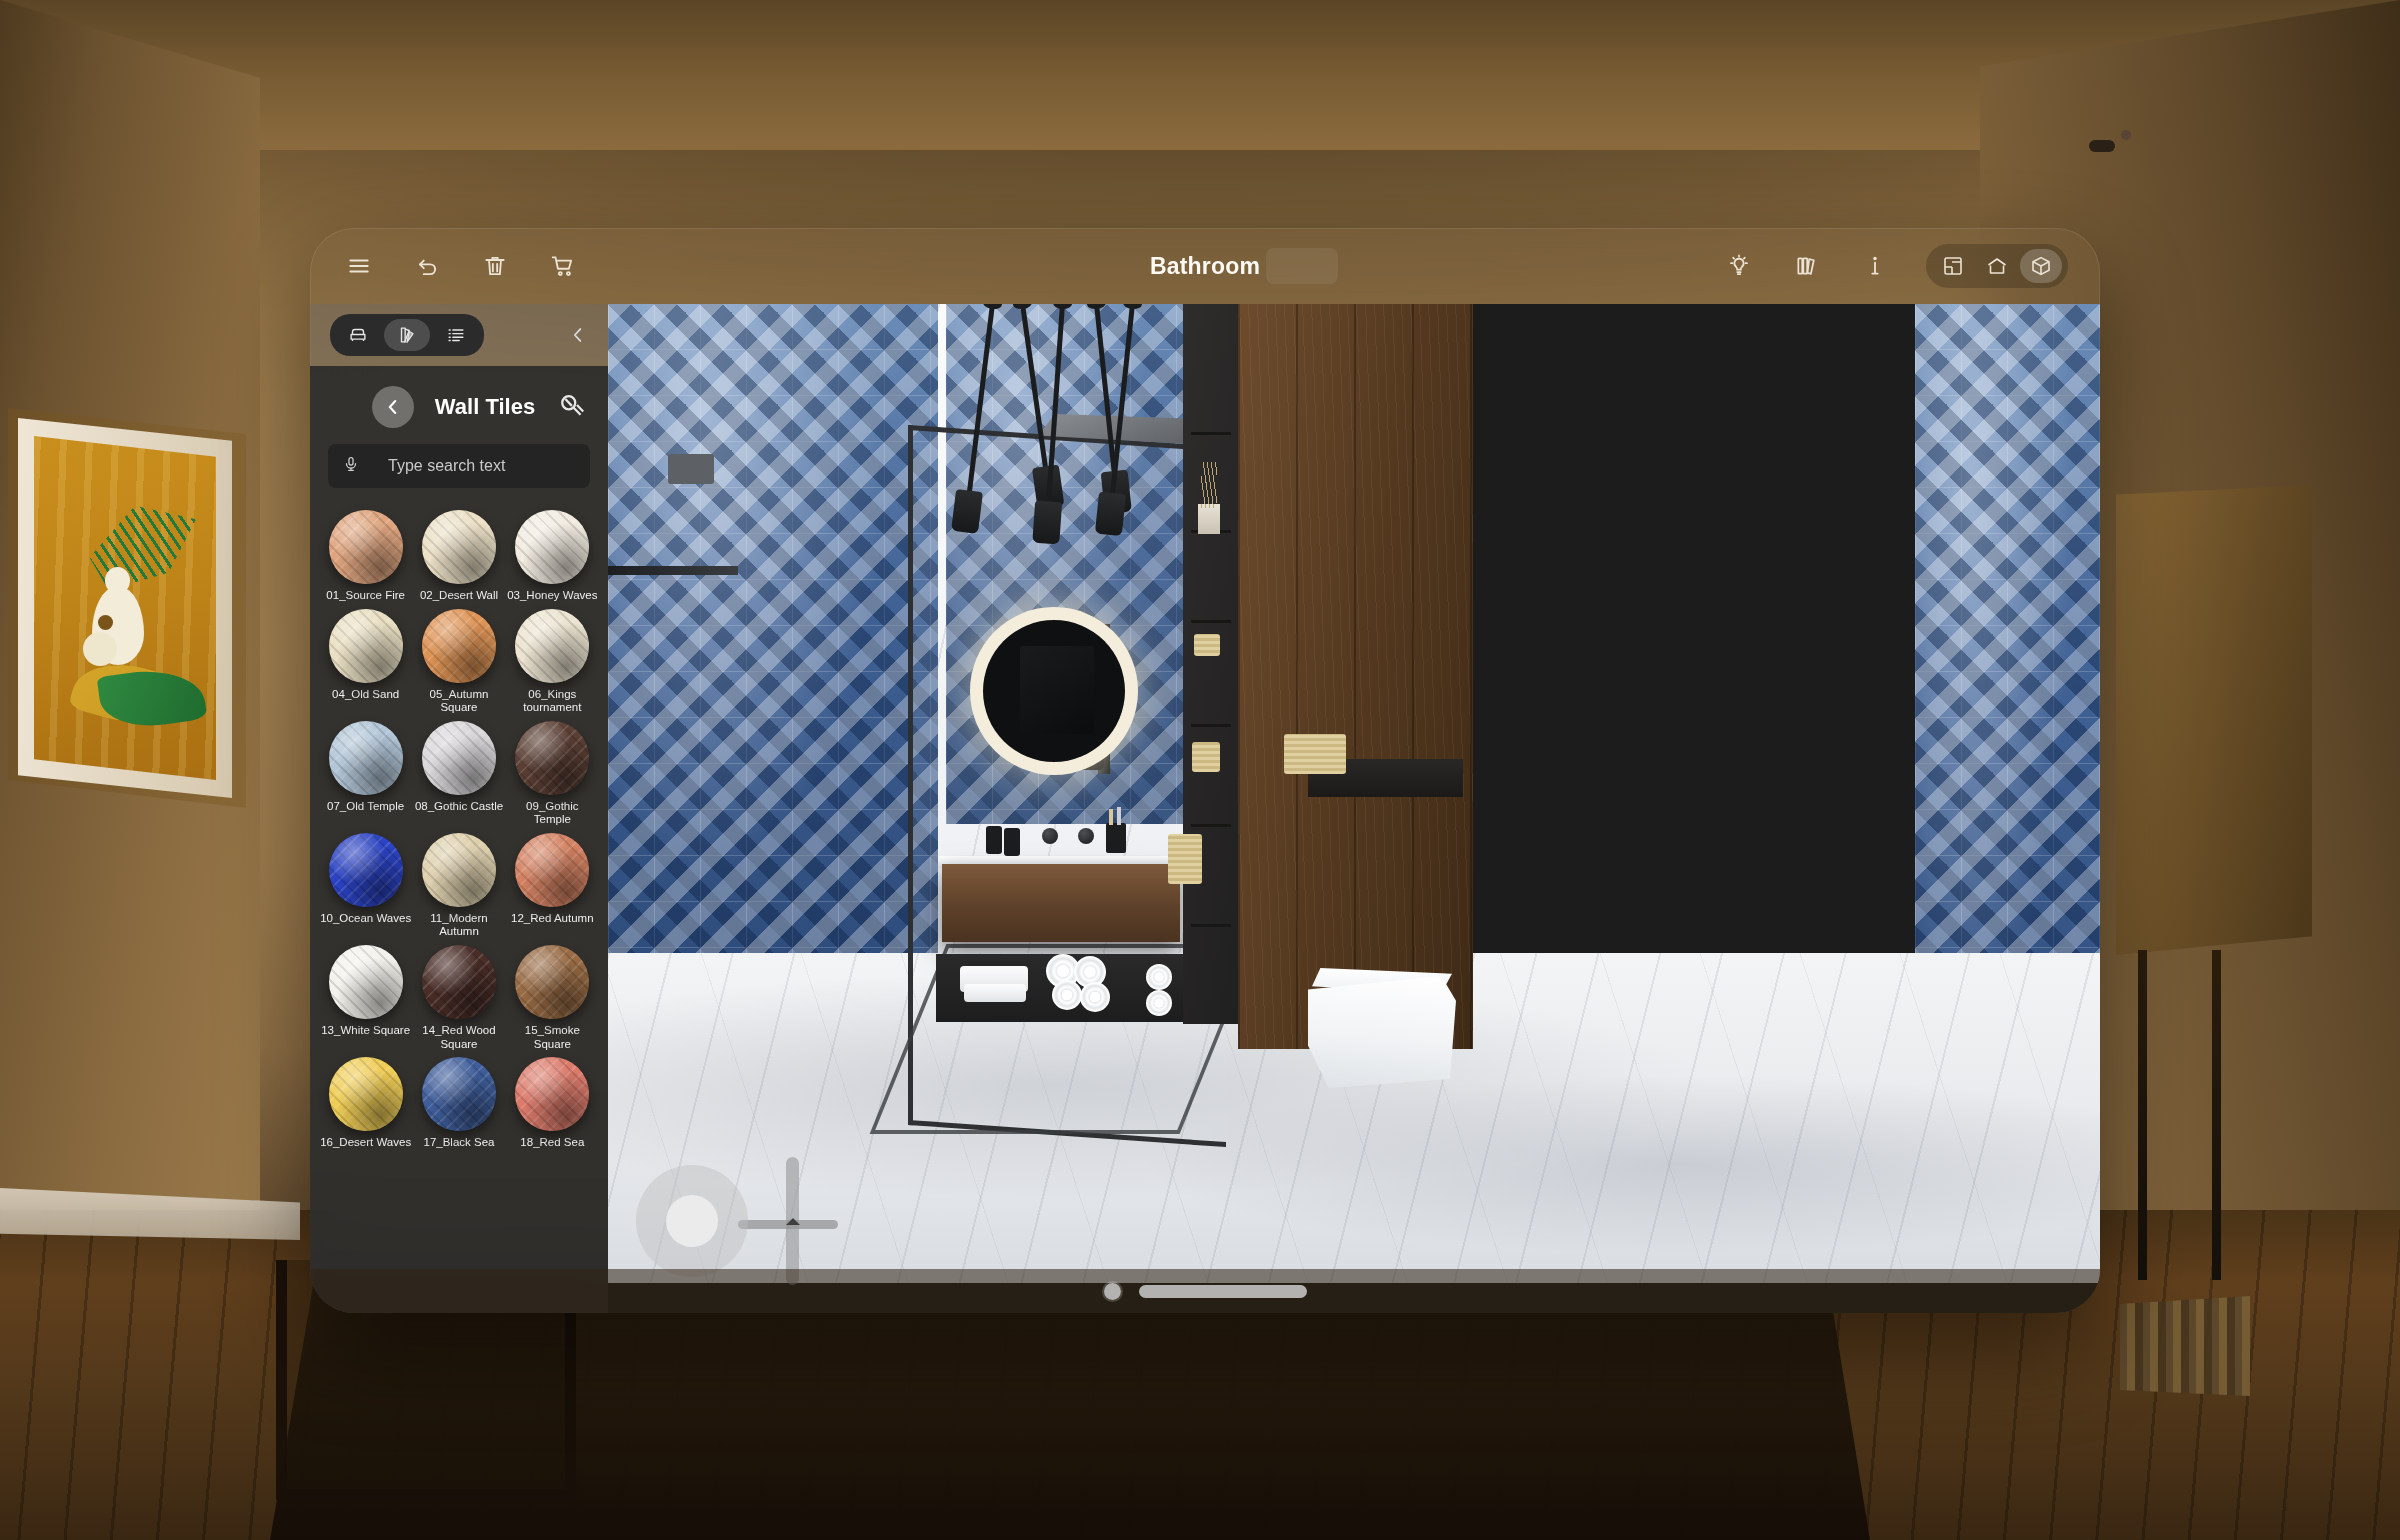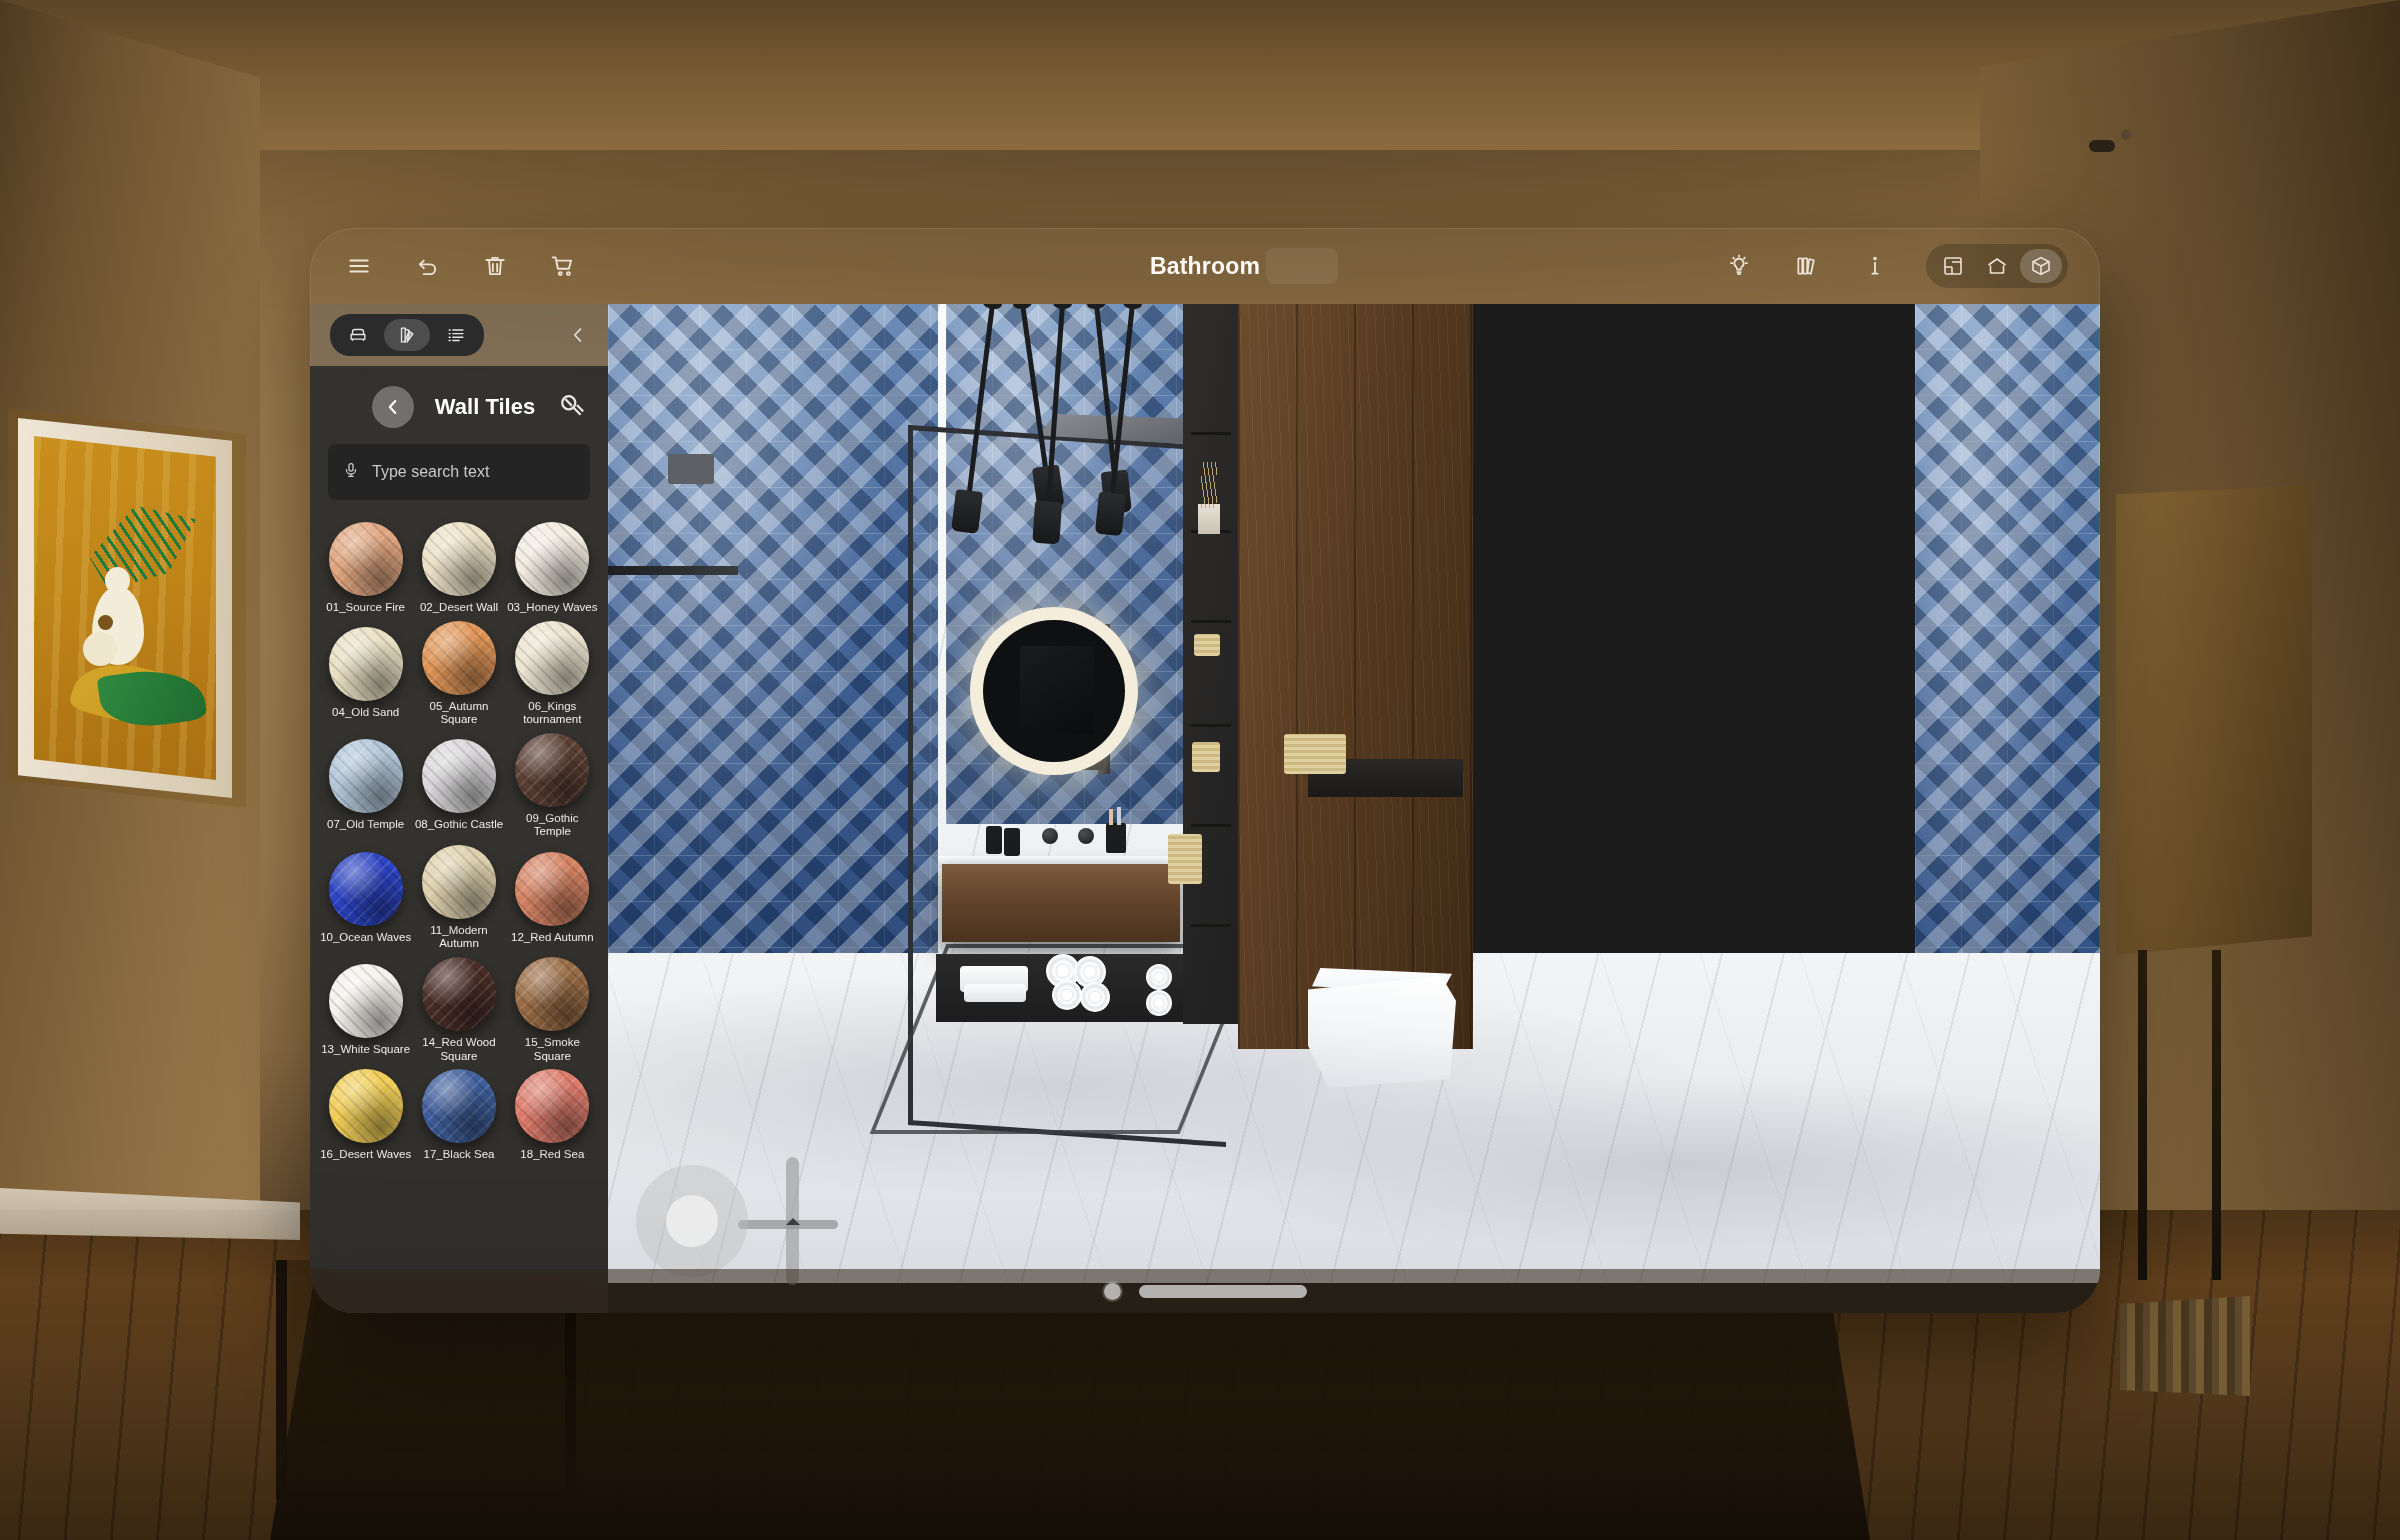--- a/index.html
+++ b/index.html
@@ -250,44 +250,44 @@
     flex: 1; text-align:center;
     font-size: 22px; font-weight: bold; color:#fff;
   }
   .sb-head-action {
     width: 34px; height: 34px; flex:none;
     display:flex; align-items:center; justify-content:center;
     color:#e8e8e8; cursor:pointer;
   }
   .sb-search {
     margin: 2px 18px 16px 18px;
-    height: 56px; border-radius: 8px;
+    height: 44px; border-radius: 8px;
     background: #242424;
-    display:flex; align-items:center; gap: 12px;
+    display:flex; align-items:center; gap: 28px;
     padding: 0 14px;
   }
   .sb-search svg { width: 18px; height: 18px; color:#cfcfcf; flex:none; }
   .sb-search input {
     background: transparent; border: 0; outline: 0;
     color: #e9e9e9; font-size: 16px;
     font-family: "Liberation Sans", sans-serif;
     width: 100%;
   }
   .sb-search input::placeholder { color: #c9c9c9; }
 
   .mat-grid {
     flex: 1;
     display: grid;
     grid-template-columns: repeat(3, 1fr);
     gap: 6px 2px;
     padding: 6px 10px 18px 10px;
     overflow: hidden;
     align-content: start;
   }
-  .mat-cell { display:flex; flex-direction:column; align-items:center; cursor:pointer;justify-content:center; }
+  .mat-cell { display:flex; flex-direction:column; align-items:center; cursor:pointer; }
   .sphere {
     width: 74px; height: 74px; border-radius: 50%;
     position: relative; overflow: hidden;
     box-shadow: 0 6px 12px rgba(0,0,0,.45);
   }
   .sphere::after {
     content:""; position:absolute; inset:0; border-radius:50%;
     background:
       radial-gradient(circle at 33% 26%, rgba(255,255,255,.42) 0%, rgba(255,255,255,0) 42%),
       radial-gradient(circle at 70% 78%, rgba(0,0,0,.45) 0%, rgba(0,0,0,0) 58%);

